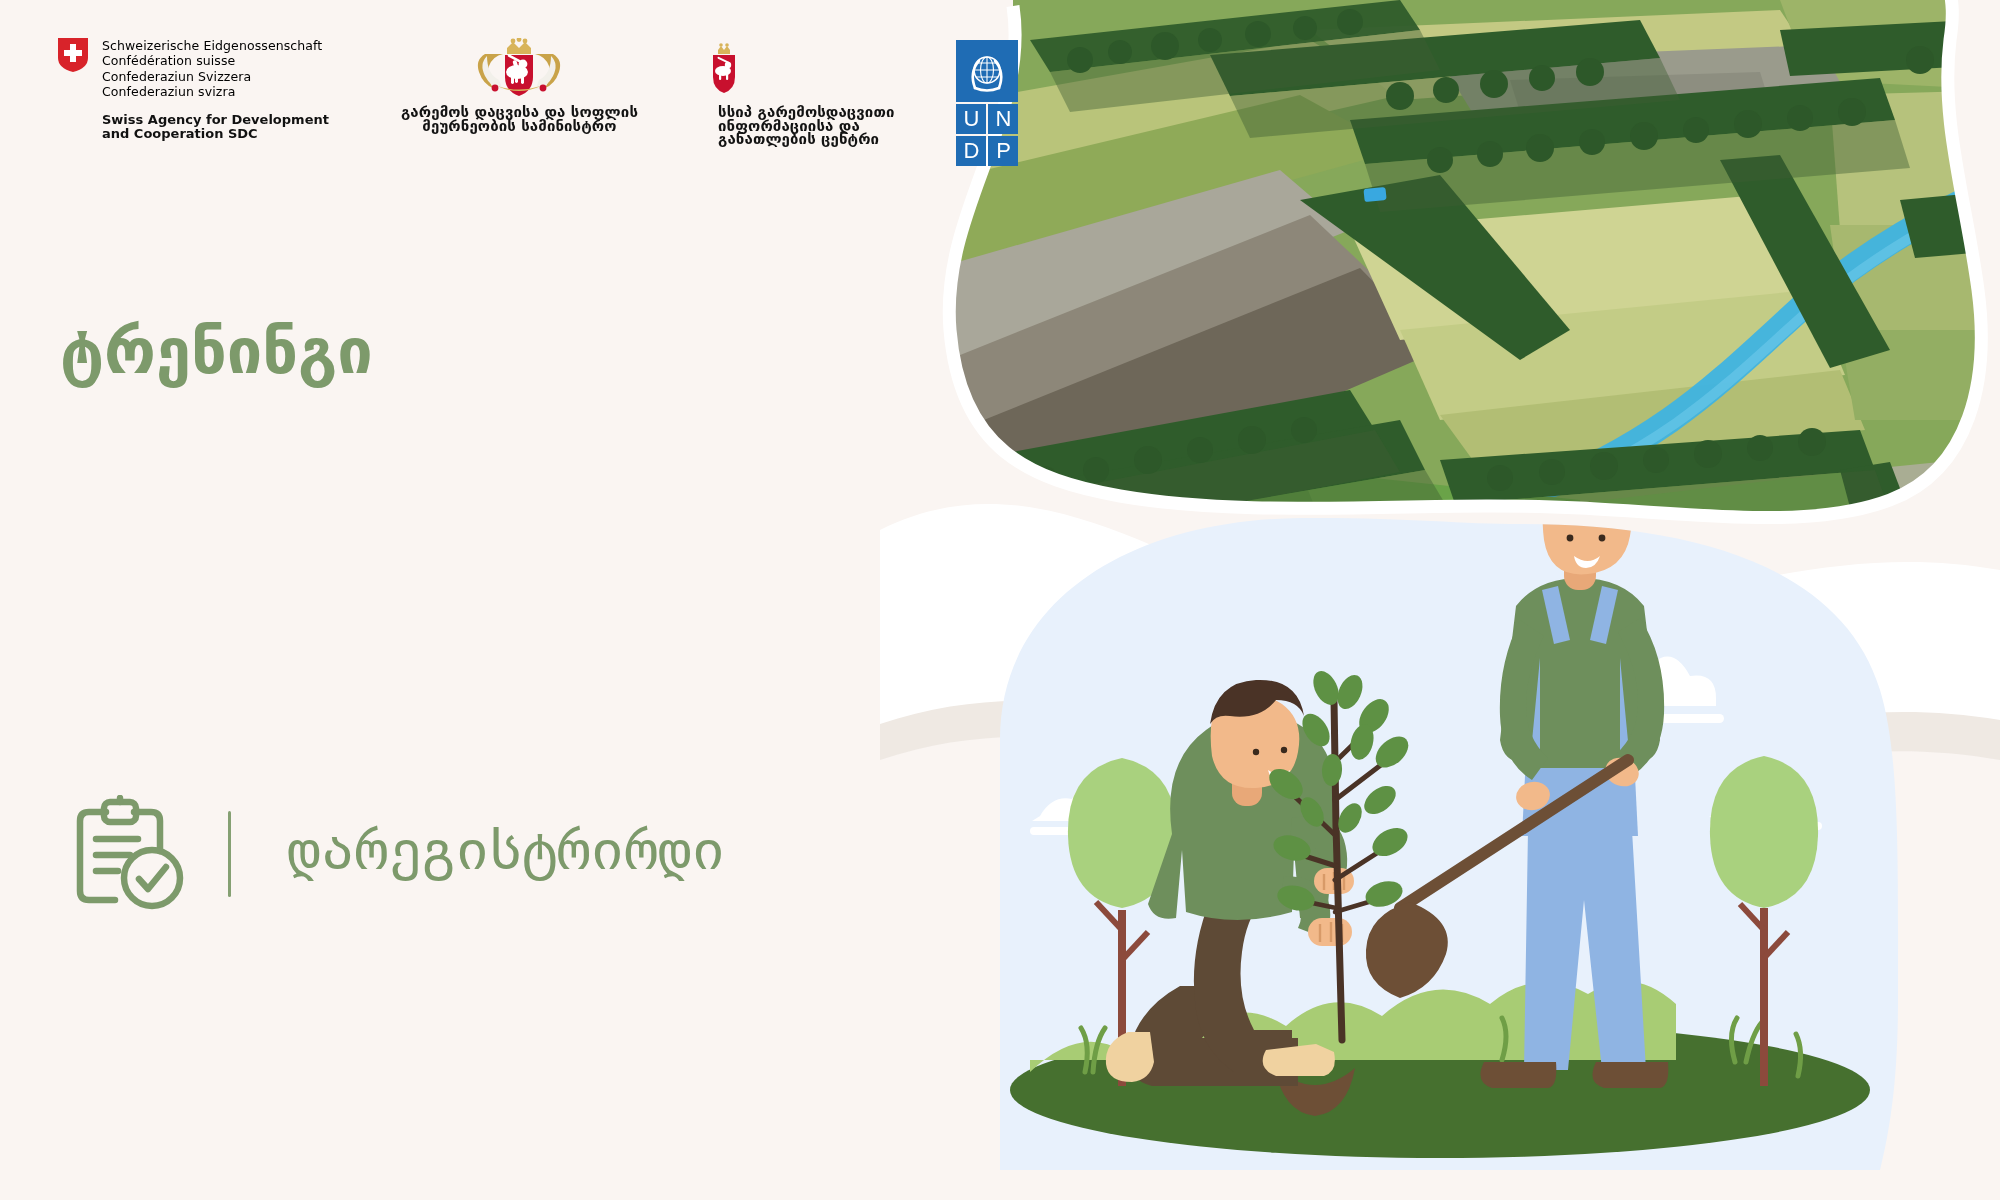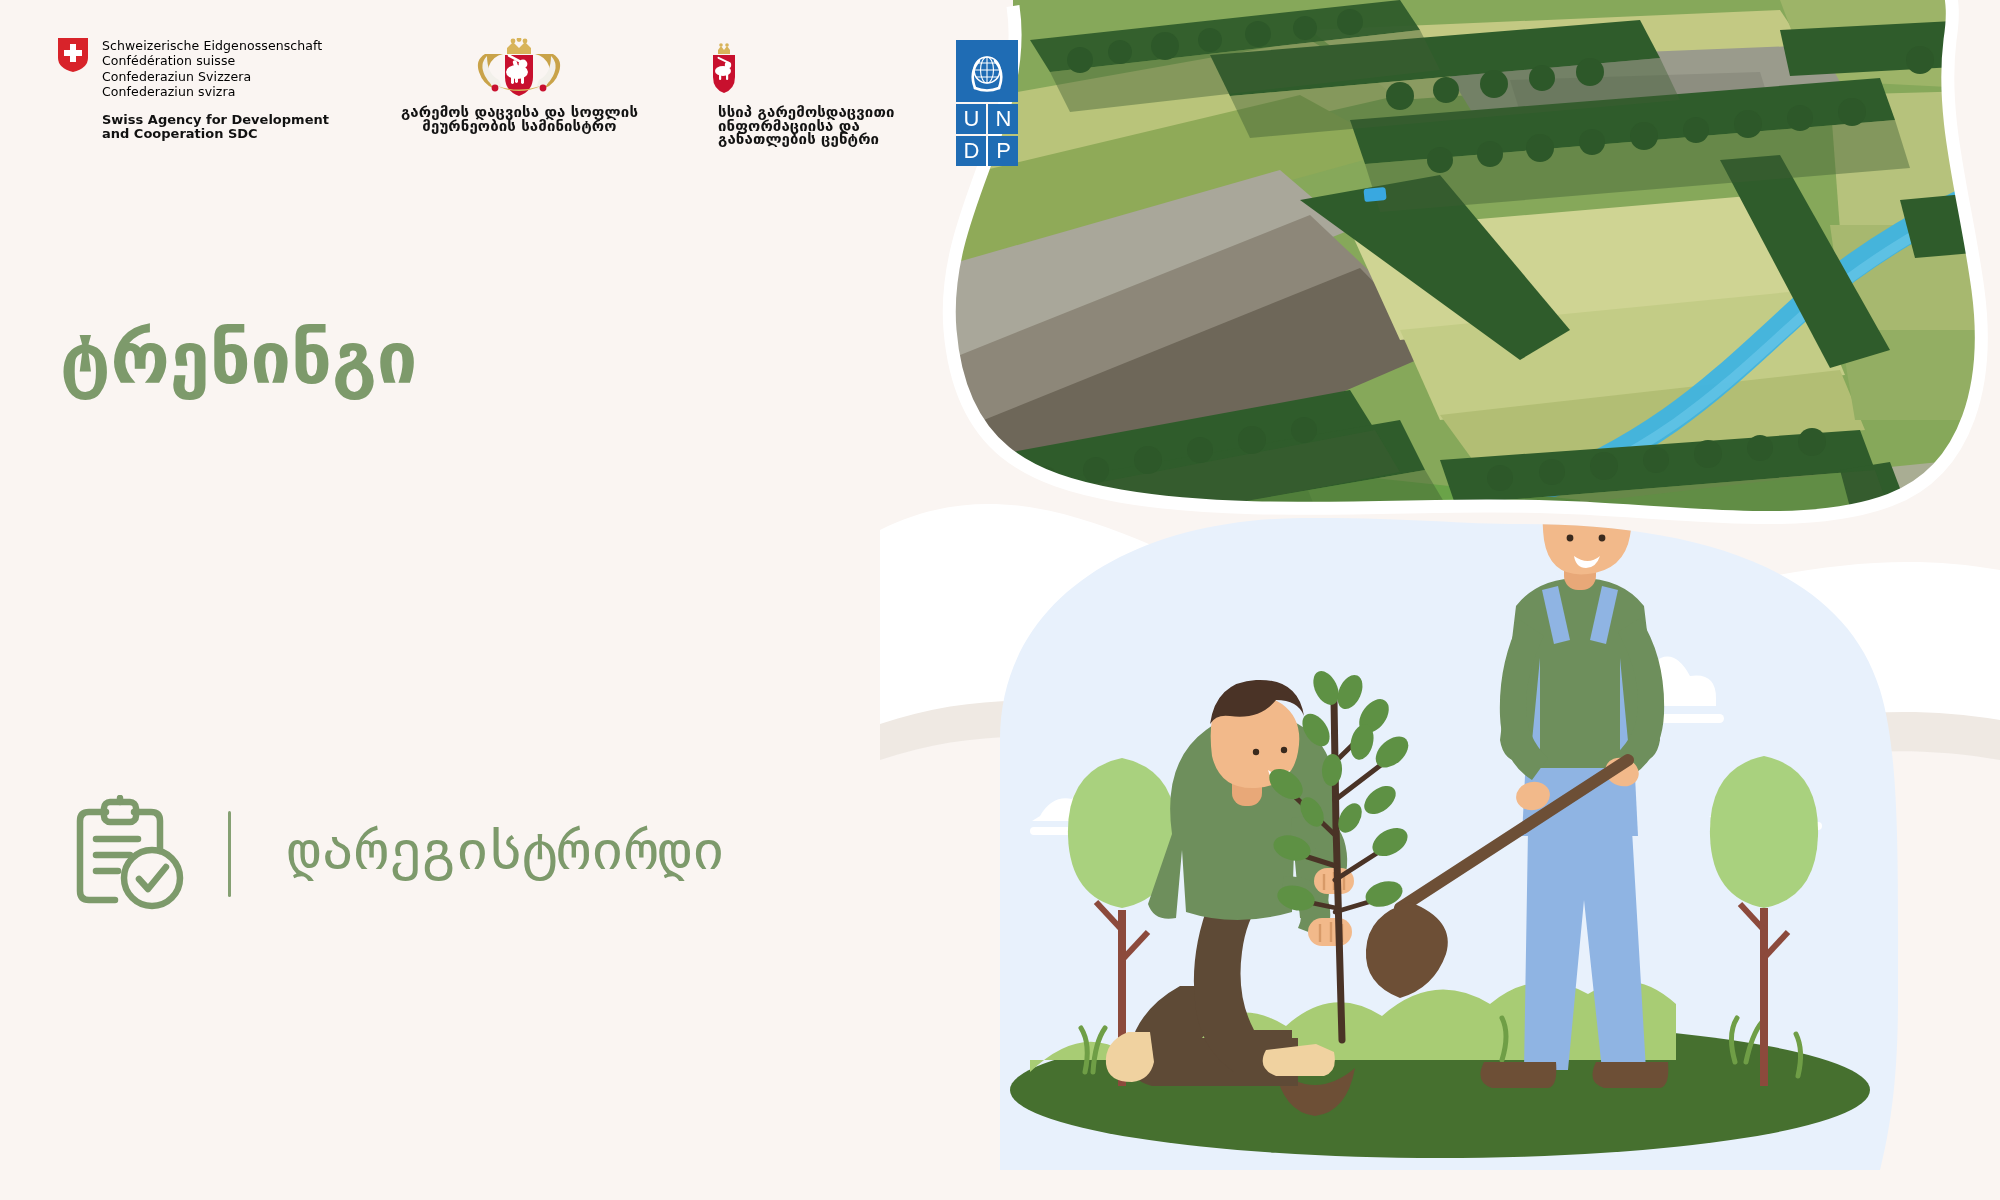--- a/index.html
+++ b/index.html
@@ -32,21 +32,21 @@
   .undp{margin-left:62px;margin-top:2px;}
   .undp-grid{width:62px;}
   .undp-top{width:62px;height:62px;background:#1f6cb4;display:flex;align-items:center;justify-content:center;}
   .undp-row{display:flex;gap:2px;margin-top:2px;}
   .undp-cell{width:30px;height:30px;background:#1f6cb4;color:#fff;font-size:22px;
       display:flex;align-items:center;justify-content:center;font-family:"Liberation Sans",sans-serif;}
 
   
   .headline{position:absolute;left:60px;top:262px;width:900px;
      font-family:"DejaVu Sans","Liberation Sans",sans-serif;
-     font-weight:bold;font-size:72px;line-height:96px;color:#7d9a6b;letter-spacing:0px;}
+     font-weight:bold;font-size:63px;line-height:96px;color:#7d9a6b;letter-spacing:0px;}
   .headline .ln{display:block;white-space:nowrap;}
 
   
   .reg{position:absolute;left:68px;top:795px;display:flex;align-items:center;}
   .reg-icon{width:122px;height:118px;flex:0 0 auto;}
   .reg-div{width:3px;height:86px;background:#85a073;margin:0 56px 0 38px;border-radius:2px;}
   .reg-txt{font-size:56px;color:#7d9a6b;line-height:62px;white-space:nowrap;
      font-family:Liberation Mono, monospace;}
 
   

